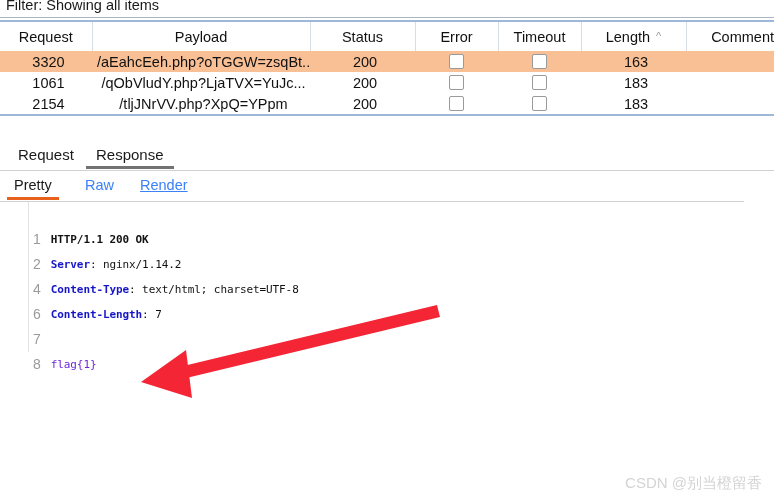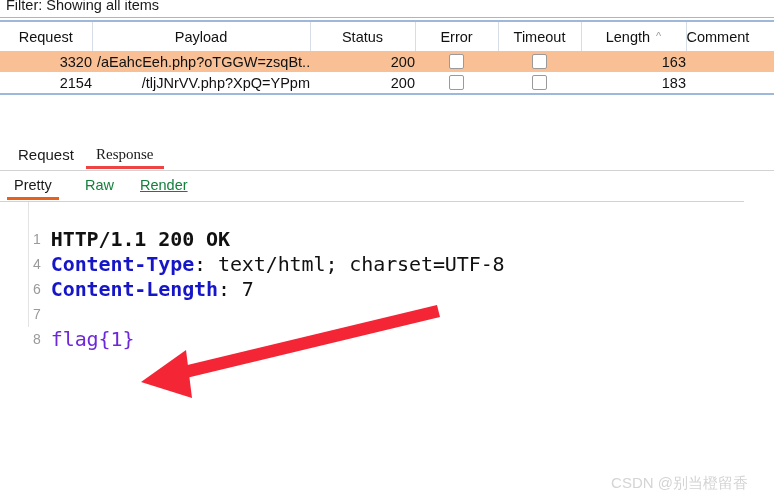--- a/index.html
+++ b/index.html
@@ -58,30 +58,30 @@
     background: #ffffff;
     border-right: 1px solid #d6dde6;
     font-weight: normal;
     color: #111111;
     text-align: center;
     padding: 0;
     position: relative;
     white-space: nowrap;
     overflow: hidden;
   }
-  .tbl thead th.last-col { border-right: none; text-align: left; }
+  .tbl thead th.last-col { border-right: none; text-align: right; }
   .tbl tbody td {
     height: 21px;
     padding: 0 0 0 5px;
     border: none;
     color: #111111;
     white-space: nowrap;
     overflow: hidden;
     text-overflow: clip;
-    text-align: right;
+    text-align: center;
   }
   .tbl tbody td.ctr { text-align: center; padding-left: 0; }
   .tbl tbody tr.selected td { background: #f9c096; }
   .sort-caret {
     display: inline-block;
     margin-left: 6px;
     color: #9a9a9a;
     font-size: 11px;
     vertical-align: 2px;
   }
@@ -108,40 +108,40 @@
   .msg-tabs .tab {
     position: absolute;
     top: 0;
     height: 29px;
     line-height: 29px;
     font-size: 15px;
     color: #1a1a1a;
     padding: 0 10px;
     box-sizing: border-box;
   }
-  .msg-tabs .tab.active { border-bottom: 3px solid #ef4444; font-family: Liberation Serif, serif; }
+  .msg-tabs .tab.active { border-bottom: 3px solid #737373; }
 
   
   .view-tabs {
     position: absolute;
     left: 0;
     top: 172px;
     width: 716px;
     height: 29px;
     border-bottom: 1px solid #d2d2d2;
     background: #ffffff;
     padding-left: 28px;
   }
   .view-tabs .vtab {
     position: absolute;
     top: 0;
     height: 28px;
     line-height: 27px;
     font-size: 14.5px;
-    color: #15803d;
+    color: #3b82f6;
     padding: 0 7px;
     box-sizing: border-box;
   }
   .view-tabs .vtab.active {
     color: #1a1a1a;
     border-bottom: 3px solid #e8611c;
   }
 
   
   .editor {
@@ -174,21 +174,21 @@
     left: 28px;
     top: 0;
     width: 1px;
     height: 25px;
     background: #e3e3e3;
   }
   .code-text {
     display: inline-block;
     padding-left: 6px;
     font-family: "DejaVu Sans Mono", monospace;
-    font-size: 20px;
+    font-size: 11px;
     letter-spacing: -0.1px;
     vertical-align: top;
   }
   .hdr-key { color: #1616c8; font-weight: bold; }
   .hdr-val { color: #111111; }
   .status-line { color: #111111; font-weight: bold; }
   .body-text { color: #6d28d9; }
 
   
   .arrow-overlay {
@@ -196,21 +196,21 @@
     left: 0;
     top: 0;
     width: 774px;
     height: 501px;
     pointer-events: none;
   }
 
   
   .watermark {
     position: absolute;
-    right: 26px;
+    right: 12px;
     bottom: 8px;
     font-size: 15px;
     color: #d4d4d4;
     white-space: nowrap;
     font-family: "Liberation Sans", sans-serif;
   }
 </style>
 </head>
 <body>
 
@@ -256,20 +256,29 @@
       <tr class="selected">
         <td>3320</td>
         <td>/aEahcEeh.php?oTGGW=zsqBt...</td>
         <td>200</td>
         <td class="ctr"><span class="cbx"></span></td>
         <td class="ctr"><span class="cbx"></span></td>
         <td>163</td>
         <td></td>
       </tr>
       <tr>
+        <td>1061</td>
+        <td>/qObVludY.php?LjaTVX=YuJc...</td>
+        <td>200</td>
+        <td class="ctr"><span class="cbx"></span></td>
+        <td class="ctr"><span class="cbx"></span></td>
+        <td>183</td>
+        <td></td>
+      </tr>
+      <tr>
         <td>2154</td>
         <td>/tljJNrVV.php?XpQ=YPpm</td>
         <td>200</td>
         <td class="ctr"><span class="cbx"></span></td>
         <td class="ctr"><span class="cbx"></span></td>
         <td>183</td>
         <td></td>
       </tr>
     </tbody>
   </table>
@@ -285,20 +294,23 @@
   <div class="vtab" style="left:78px;">Raw</div>
   <div class="vtab" style="left:133px;text-decoration:underline;">Render</div>
 </div>
 
 <div class="editor">
 
   <div class="code-line">
     <span class="gutter">1</span><span class="gutter-sep"></span><span class="code-text status-line">HTTP/1.1 200 OK</span>
   </div>
 
+  <div class="code-line">
+    <span class="gutter">2</span><span class="gutter-sep"></span><span class="code-text"><span class="hdr-key">Server</span><span class="hdr-val">:</span><span class="hdr-val"> nginx/1.14.2</span></span>
+  </div>
 
 
   <div class="code-line">
     <span class="gutter">4</span><span class="gutter-sep"></span><span class="code-text"><span class="hdr-key">Content-Type</span><span class="hdr-val">:</span><span class="hdr-val"> text/html; charset=UTF-8</span></span>
   </div>
 
 
   <div class="code-line">
     <span class="gutter">6</span><span class="gutter-sep"></span><span class="code-text"><span class="hdr-key">Content-Length</span><span class="hdr-val">:</span><span class="hdr-val"> 7</span></span>
   </div>

